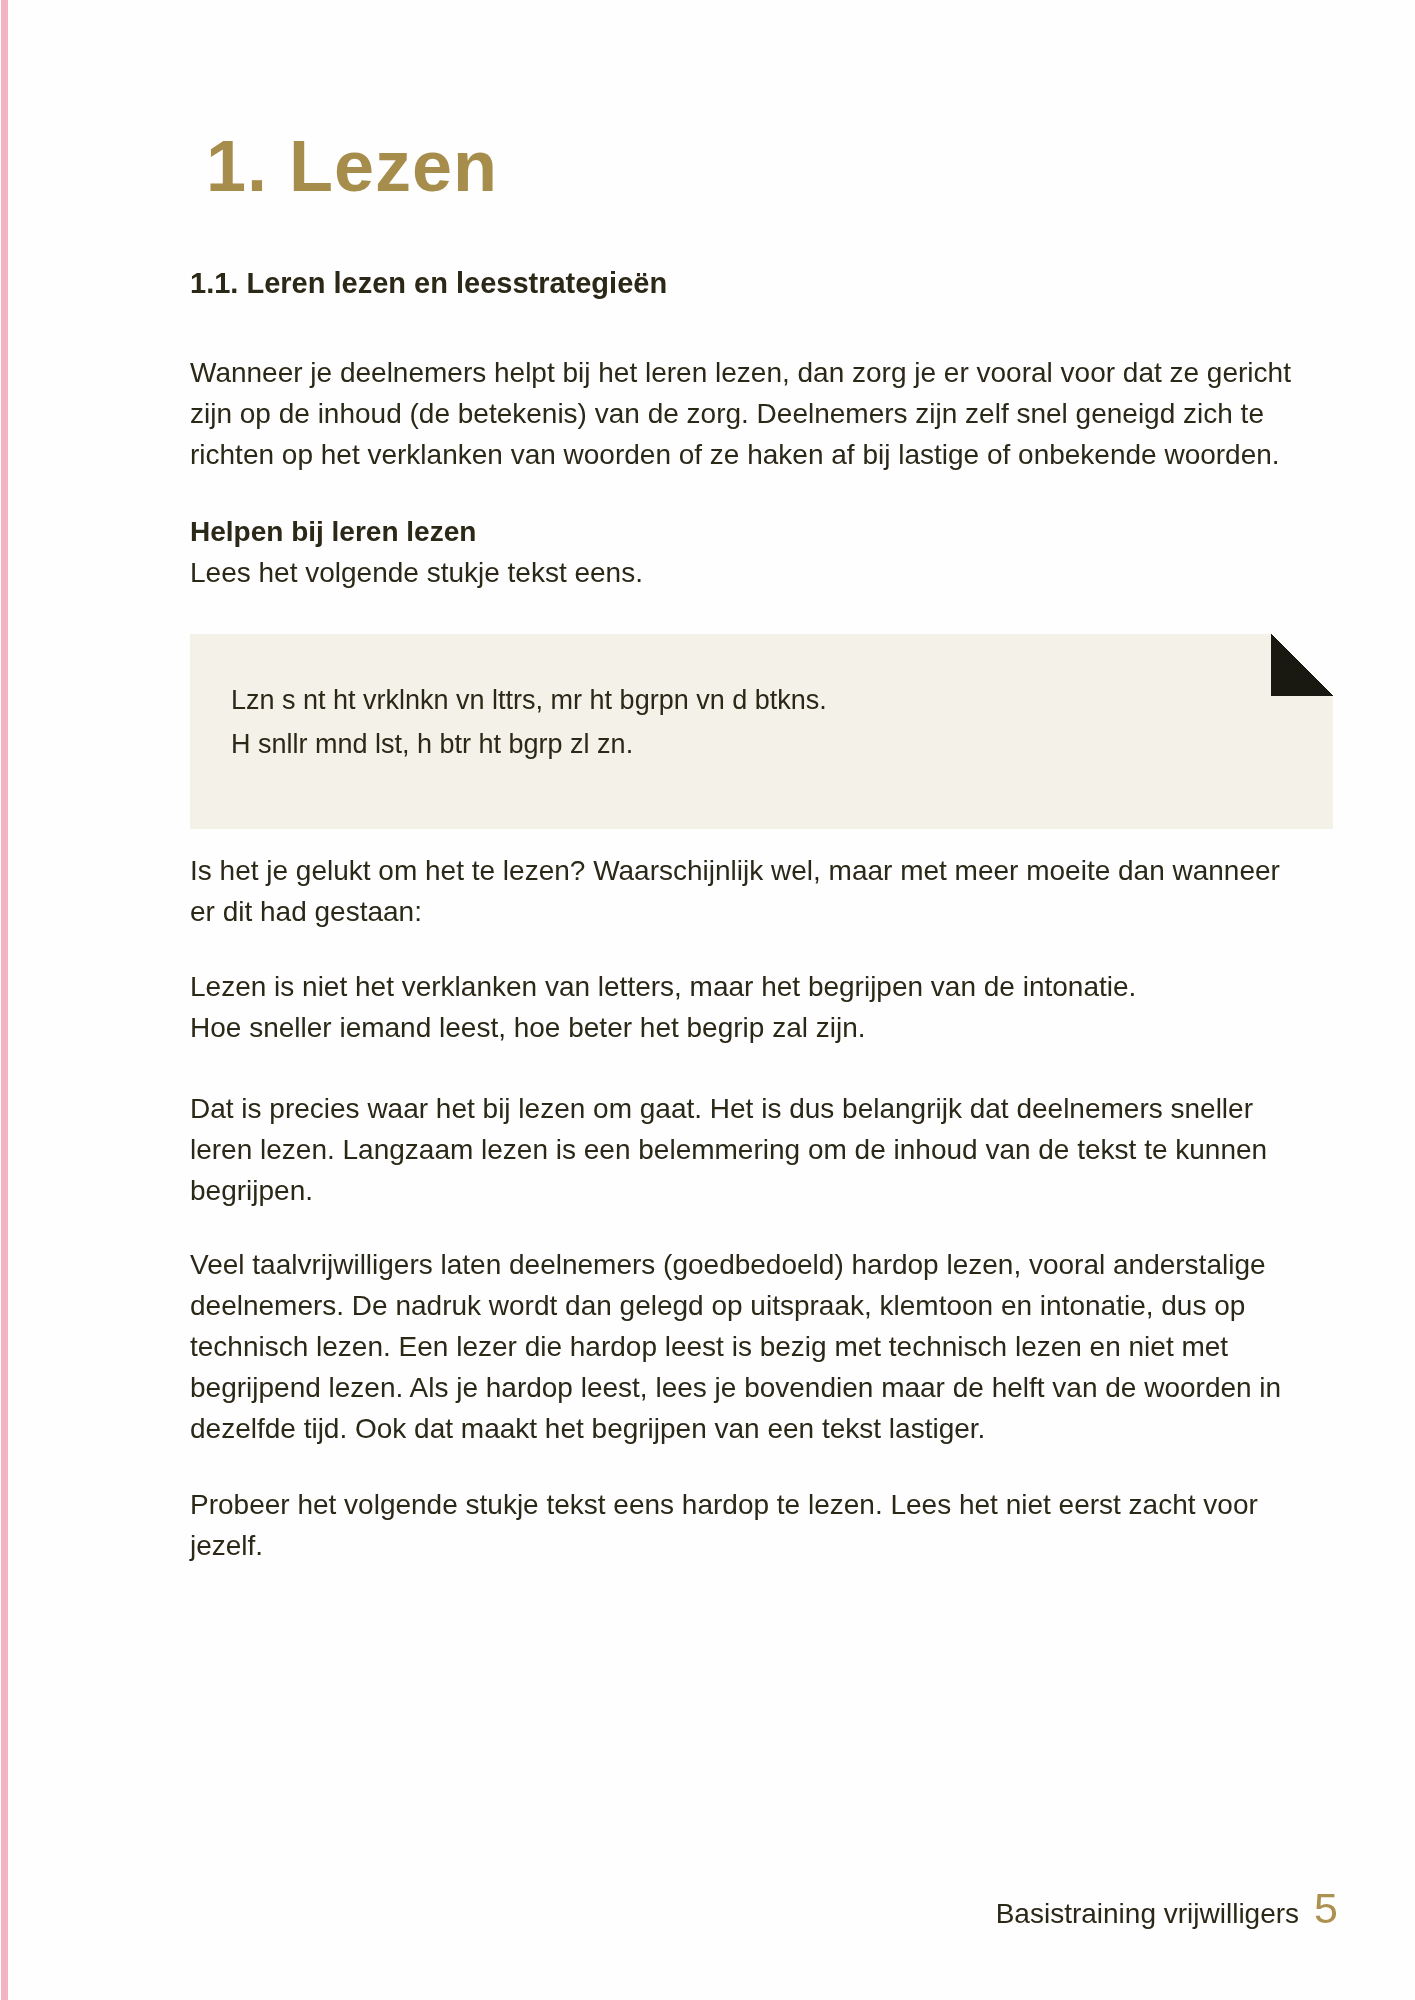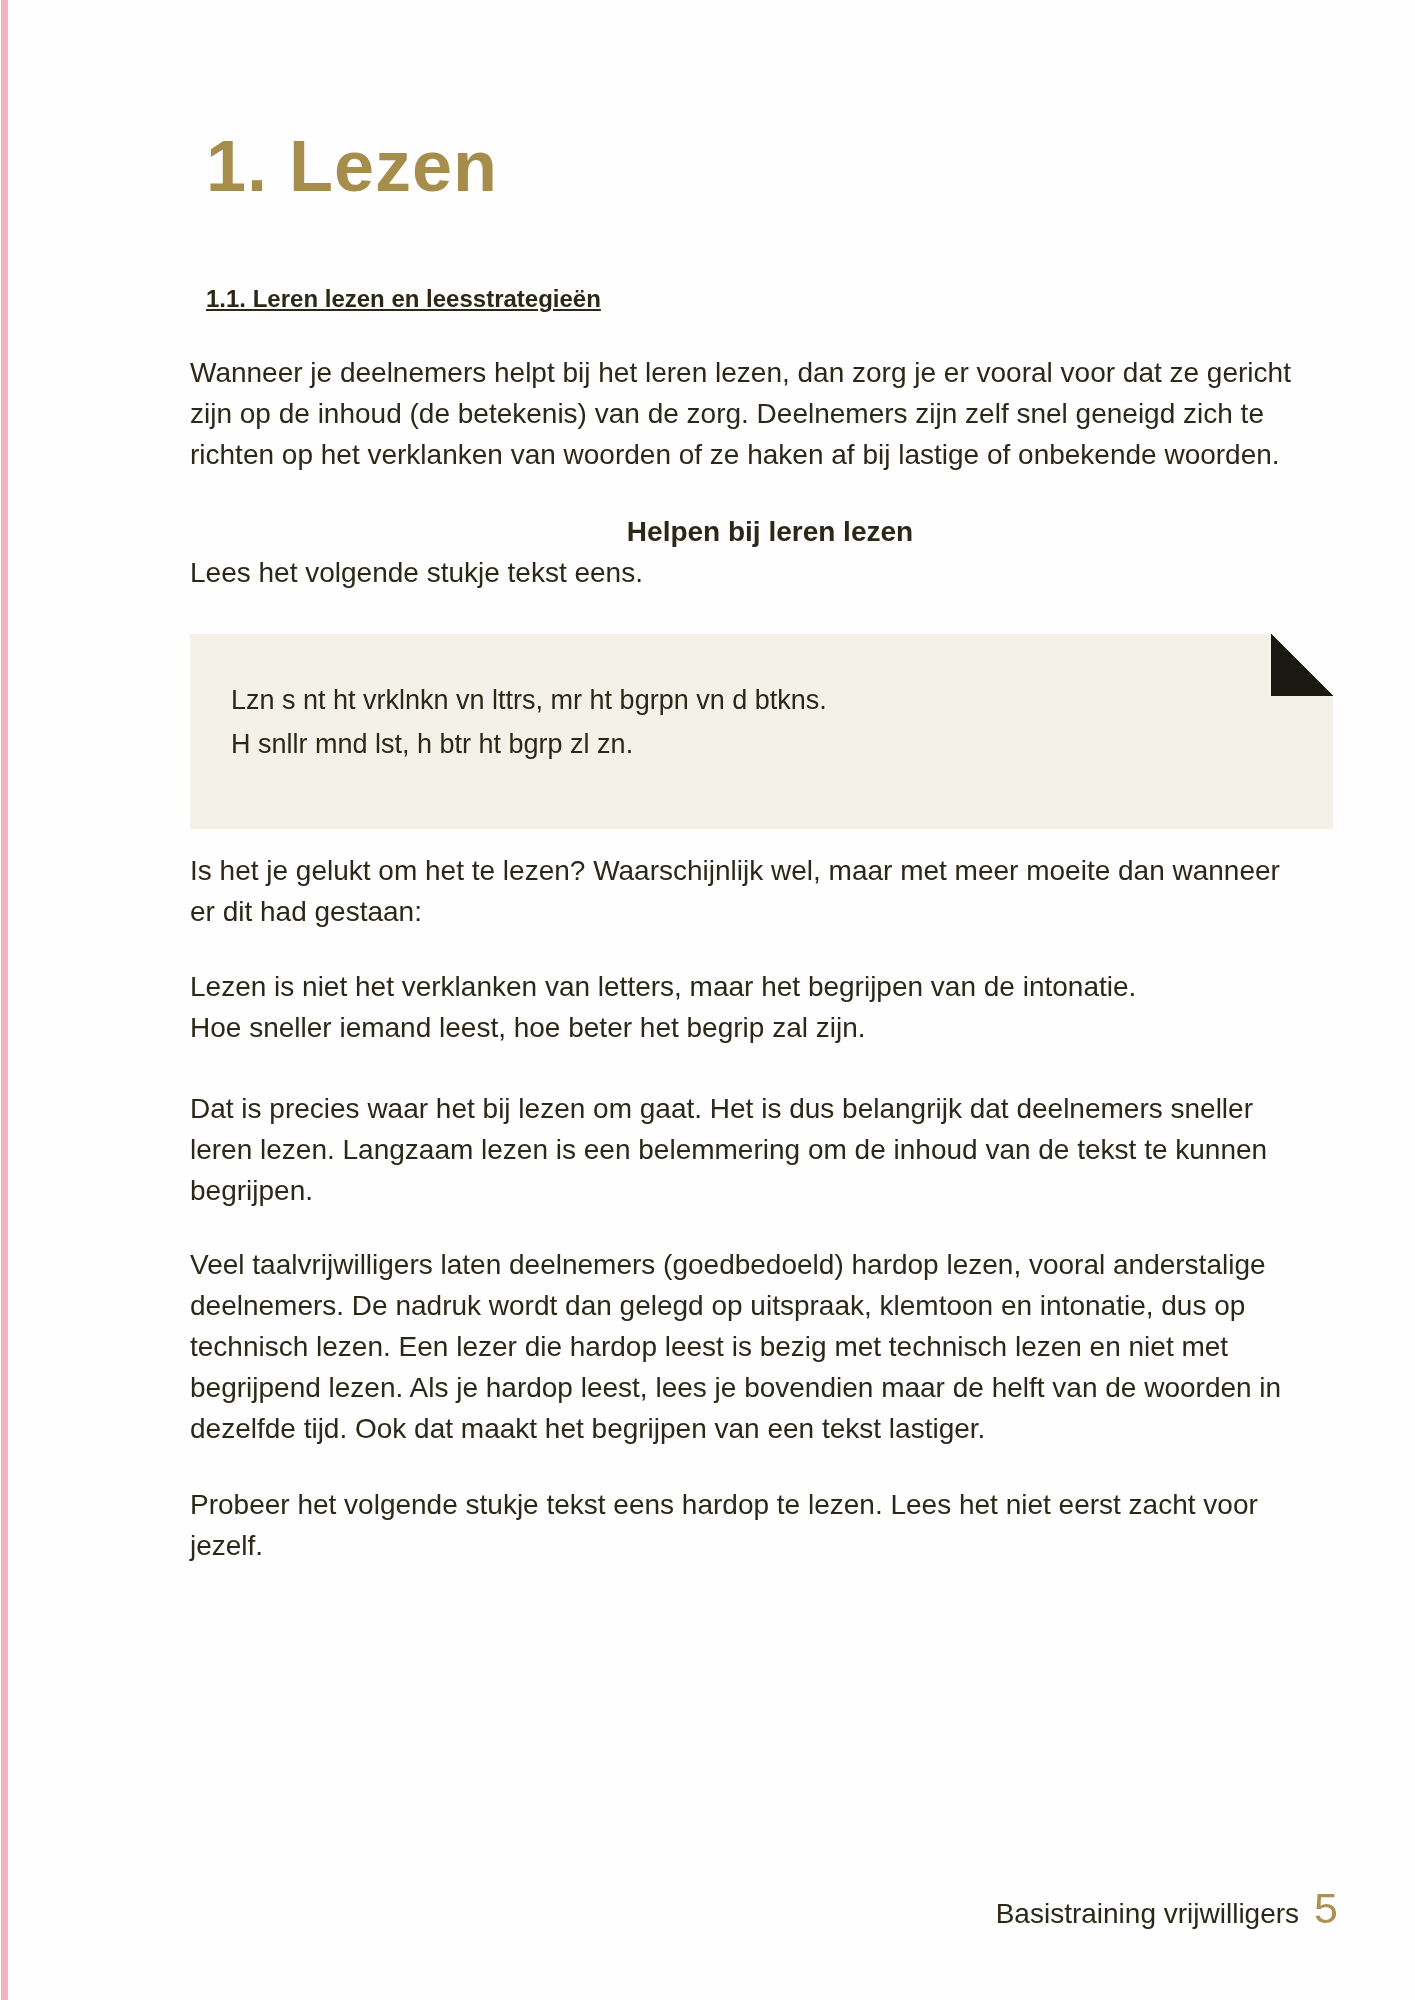--- a/index.html
+++ b/index.html
@@ -24,37 +24,36 @@
     margin: 16px;
     font-size: 72px;
     line-height: 76px;
     font-weight: bold;
     letter-spacing: 1px;
     color: var(--accent-gold, #a68d4c);
   }
   .section-title {
     position: absolute;
     left: 190px; top: 266px;
-    margin: 16px;
-    font-size: 24px;
+    margin: 0;
+    font-size: 29px;
     line-height: 34px;
     font-weight: bold;
-    text-decoration: underline;
   }
   .body-par {
     position: absolute;
     left: 190px;
     width: 1160px;
     margin: 0;
     font-size: 28px;
     line-height: 41px;
     white-space: pre-line;
   }
   .p-intro   { top: 352px; }
-  .sub-head  { top: 511px; font-weight: bold; text-align: center; }
+  .sub-head  { top: 511px; font-weight: bold; }
   .p-instr   { top: 552px; }
   .p-after   { top: 850px; }
   .p-compare { top: 966px; }
   .p-explain { top: 1088px; }
   .p-aloud   { top: 1244px; }
   .p-final   { top: 1484px; }
 
   .exercise-box {
     position: absolute;
     left: 190px; top: 634px;

